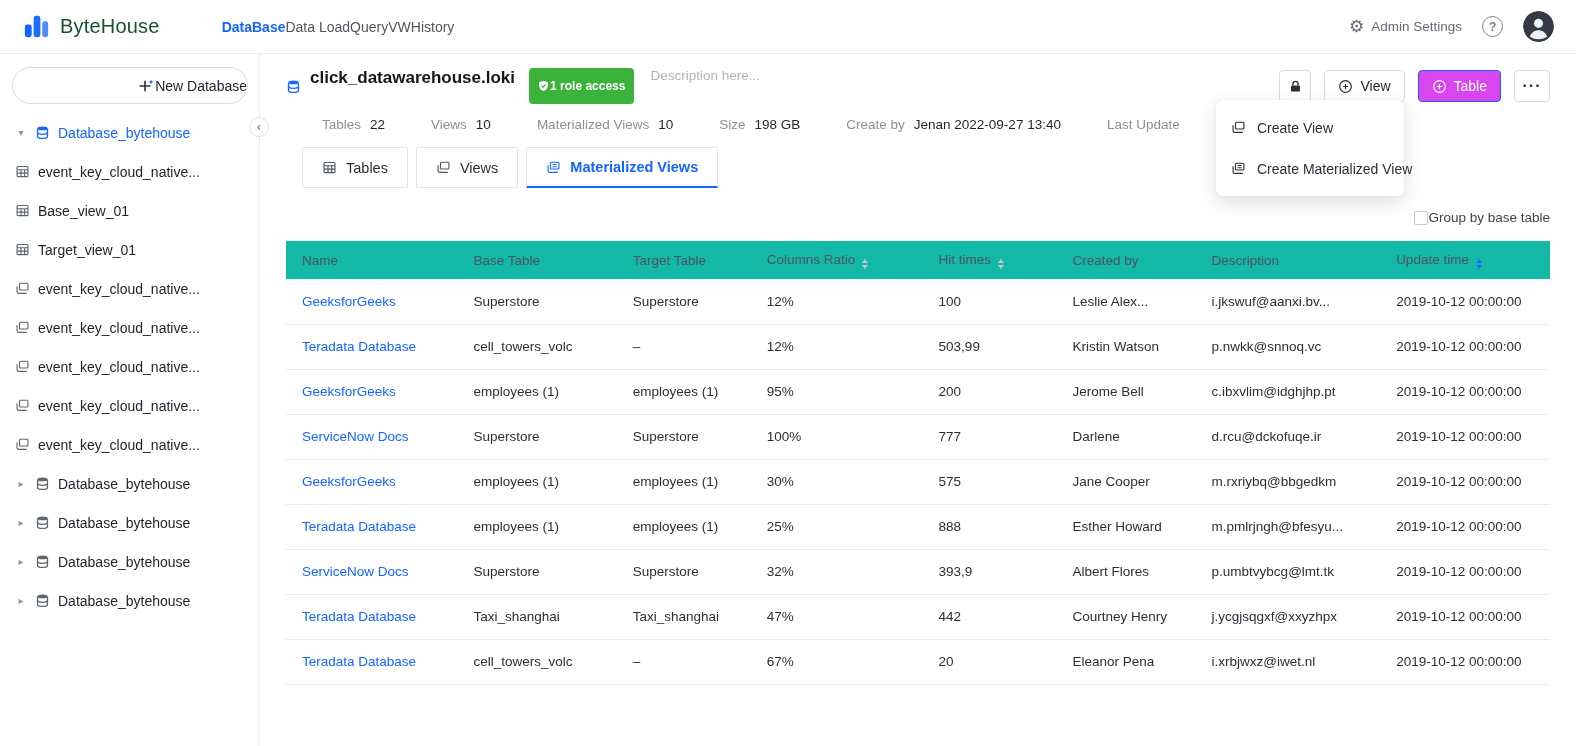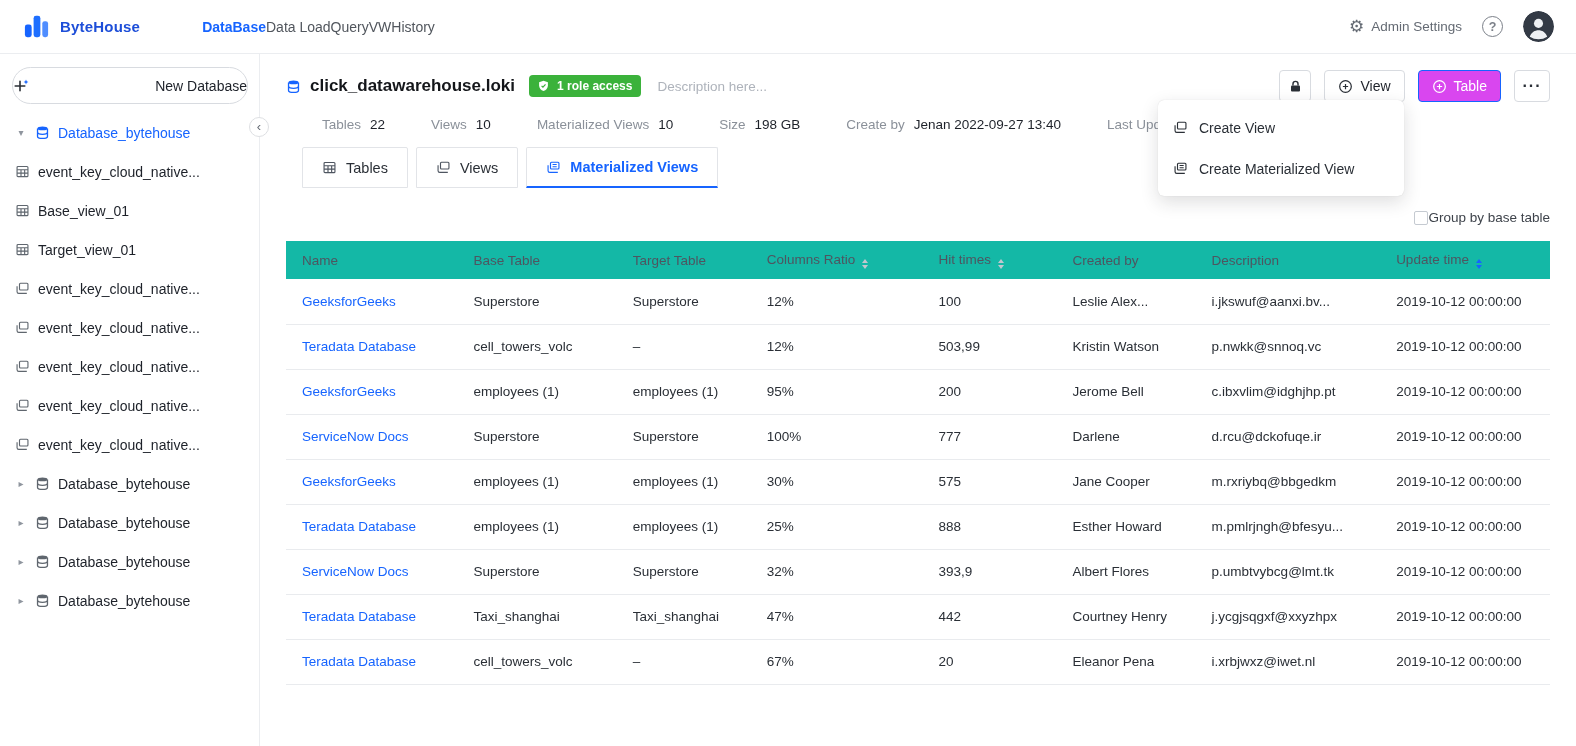--- a/index.html
+++ b/index.html
@@ -2,49 +2,49 @@
 <html><head>
 <meta charset="utf-8">
 <style>
   *{box-sizing:border-box;margin:0;padding:0}
   html,body{width:1576px;height:746px}
   body{font-family:"Liberation Sans",sans-serif;font-size:14px;color:#1d2129;background:#fff;overflow:hidden}
   button{font-family:inherit}
   
   .navbar{height:54px;display:flex;align-items:center;padding:0 22px;border-bottom:1px solid #ebedf0;background:#fff;position:relative;z-index:40}
   .brand{display:flex;align-items:center;gap:9px}
-  .brand-name{font-size:15px;font-weight:bold;color:#1d4ed8;letter-spacing:.2px}
+  .brand-name{font-size:20px;font-weight:normal;color:#14532d;letter-spacing:.2px}
   .main-nav{display:flex;margin-left:62px}
   .nav-item{font-size:14px;color:#51565d;cursor:pointer;padding:4px 0;white-space:nowrap}
   .nav-item.active{color:#1664ff;font-weight:bold}
   .nav-right{margin-left:auto;display:flex;align-items:center;gap:20px}
   .admin{display:flex;align-items:center;gap:7px;color:#646a73;font-size:13.5px;cursor:pointer}
   .gear{font-size:17px;line-height:1;color:#646a73}
   .help{width:21px;height:21px;border-radius:50%;border:1.7px solid #7b8089;color:#7b8089;display:flex;align-items:center;justify-content:center;font-size:12.5px;font-weight:bold;cursor:pointer}
   .avatar{width:31px;height:31px;border-radius:50%;overflow:hidden;cursor:pointer}
   
   .layout{display:flex;height:692px}
   
   .sidebar{width:260px;min-width:260px;border-right:1px solid #ebedf0;padding-top:13px;position:relative;background:#fff;z-index:10}
-  .new-db{margin:0 12px;width:236px;height:37px;border:1px solid #d8dbe0;border-radius:19px;background:#fff;display:flex;align-items:center;justify-content:space-between;gap:1px;font-size:14px;color:#1d2129;cursor:pointer}
+  .new-db{margin:0 12px;width:236px;height:37px;border:1px solid #d8dbe0;border-radius:19px;background:#fff;display:flex;align-items:center;justify-content:flex-end;gap:1px;font-size:14px;color:#1d2129;cursor:pointer}
   .side-search{margin:13px 14px 2px;display:flex;align-items:center;gap:8px;border-bottom:1px solid #ebedf0;padding:7px 2px}
   .side-search input{border:none;outline:none;font-size:13.5px;width:100%;color:#1d2129;font-family:inherit}
   .side-search input::placeholder{color:#aeb3bb}
   .collapse-btn{position:absolute;right:-10px;top:63px;width:20px;height:20px;border-radius:50%;border:1px solid #dee0e3;background:#fff;display:flex;align-items:center;justify-content:center;font-size:13px;line-height:1;color:#646a73;cursor:pointer;padding:0 0 2px 0;z-index:15}
   .tree{margin-top:9px}
   .tree-row{display:flex;align-items:center;height:39px;padding-left:15px;gap:8px;cursor:pointer;font-size:14px;color:#1d2129}
   .tree-row .caret{width:12px;color:#8f959e;font-size:10px;text-align:center;flex:none;cursor:pointer}
   .tree-row.child{}
   .tree-row.active .tree-label{color:#1664ff}
   .tree-label{white-space:nowrap;overflow:hidden;text-overflow:ellipsis}
   
   .content{flex:1;position:relative;padding:14px 26px 0 26px;overflow:hidden;background:#fff}
-  .title-row{display:flex;align-items:center;height:36px}
+  .title-row{display:flex;height:36px}
   .db-title{font-size:17px;font-weight:bold;margin-left:9px;color:#14161a}
-  .role-badge{margin-left:14px;display:inline-flex;align-items:center;gap:8px;background:#3bb23b;color:#fff;font-size:12px;font-weight:bold;border-radius:4px;padding:4px 9px;cursor:pointer}
+  .role-badge{margin-left:14px;display:inline-flex;align-items:center;gap:1px;background:#3bb23b;color:#fff;font-size:12px;font-weight:bold;border-radius:4px;padding:4px 9px;cursor:pointer}
   .desc-placeholder{margin-left:16px;color:#aeb3bb;font-size:13.5px;cursor:pointer}
   .header-actions{margin-left:auto;display:flex;align-items:center;gap:13px}
   .icon-btn{height:32px;min-width:32px;border:1px solid #d8dbe0;border-radius:4px;background:#fff;display:flex;align-items:center;justify-content:center;cursor:pointer}
   .btn{height:32px;padding:0 13px;border:1px solid #d8dbe0;border-radius:4px;background:#fff;display:flex;align-items:center;gap:7px;font-size:14px;color:#1d2129;cursor:pointer}
   .btn.primary{background:#d946ef;border-color:#1664ff;color:#fff}
   .more-btn{width:36px;font-size:16px;font-weight:bold;letter-spacing:1px;color:#2a2f36}
   .stats-row{display:flex;gap:46px;margin:13px 0 0 36px;font-size:13.5px;align-items:center}
   .stat{display:flex;gap:9px;white-space:nowrap}
   .stat .lbl{color:#8a9099}
   .stat .val{color:#1d2129}
@@ -65,21 +65,21 @@
   .mv-table td{height:45px;border-bottom:1px solid #e9ebee;padding:0 8px;color:#2a2f36;white-space:nowrap;overflow:hidden;text-overflow:ellipsis}
   .mv-table td:first-child{padding-left:16px}
   .mv-table a{color:#1664ff;text-decoration:none;cursor:pointer}
   .sort{display:inline-flex;flex-direction:column;gap:2px;margin-left:7px;vertical-align:1px;cursor:pointer}
   .sort .tri{width:0;height:0;border-left:3.5px solid transparent;border-right:3.5px solid transparent;display:block}
   .tri.up{border-bottom:4.5px solid #c2c7cf}
   .tri.down{border-top:4.5px solid #c2c7cf}
   .sort.active .tri.up{border-bottom-color:#1664ff}
   .sort.active .tri.down{border-top-color:#1664ff}
   
-  .dropdown{position:absolute;top:46px;right:172px;width:246px;background:#fff;border-radius:6px;box-shadow:0 6px 18px rgba(31,35,41,.15),0 0 1px rgba(31,35,41,.18);padding:7px 0;z-index:50}
+  .dropdown{position:absolute;top:46px;right:172px;width:188px;background:#fff;border-radius:6px;box-shadow:0 6px 18px rgba(31,35,41,.15),0 0 1px rgba(31,35,41,.18);padding:7px 0;z-index:50}
   .dd-item{display:flex;align-items:center;gap:11px;height:41px;padding:0 15px;font-size:14px;color:#2a2f36;cursor:pointer;white-space:nowrap}
   .icn{display:inline-flex;align-items:center;justify-content:center;flex:none}
 </style>
 </head>
 <body>
 
 <header class="navbar">
   <div class="brand">
     <span class="icn" id="logo-slot">
         <svg width="29" height="29" viewBox="0 0 30 30">

